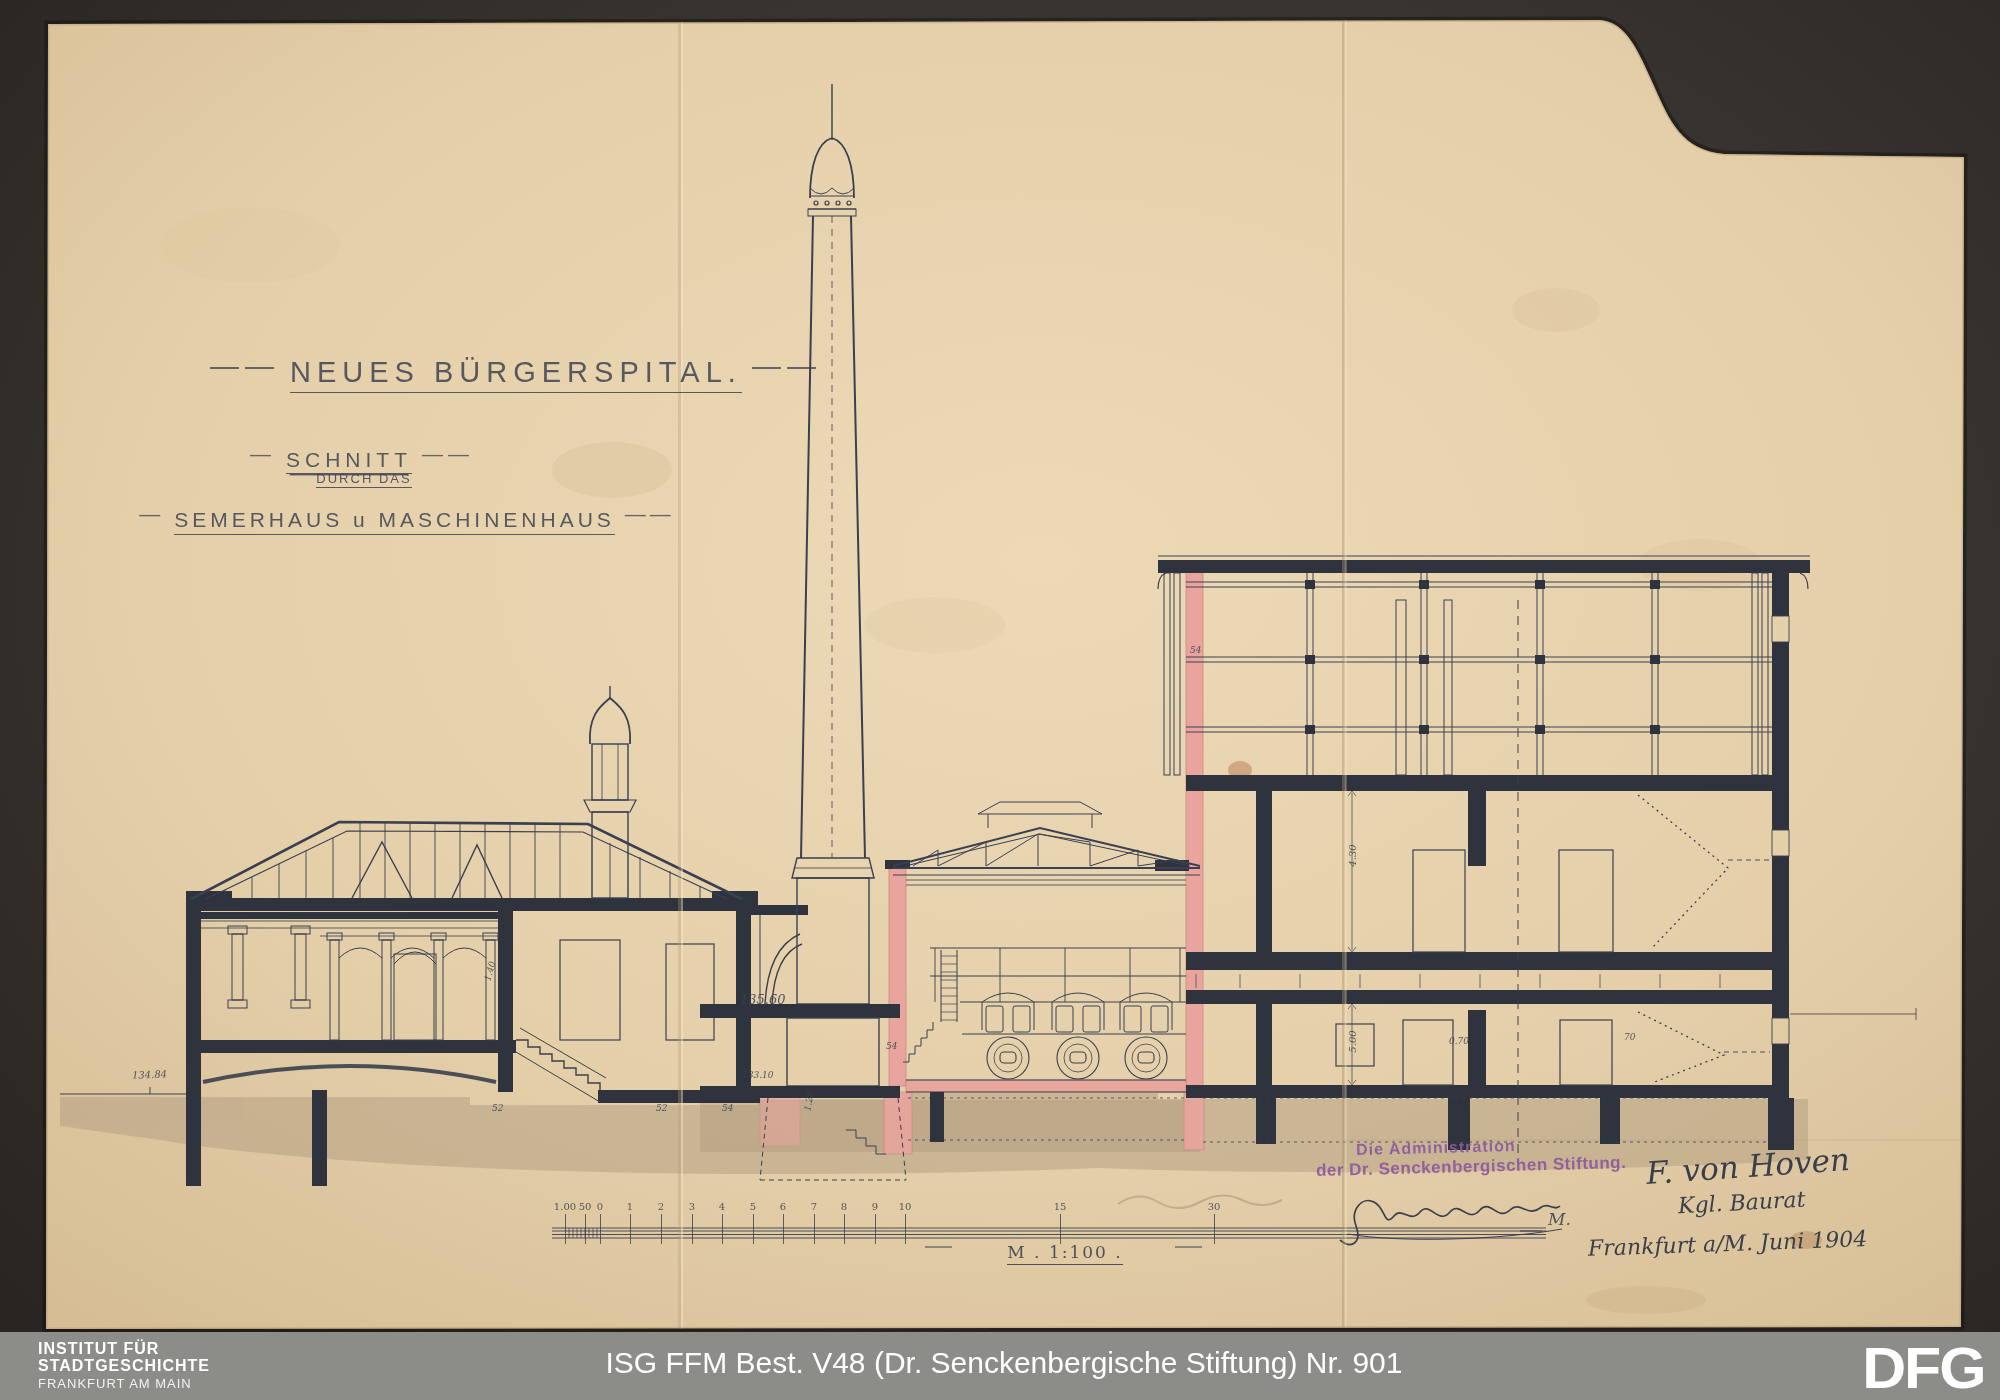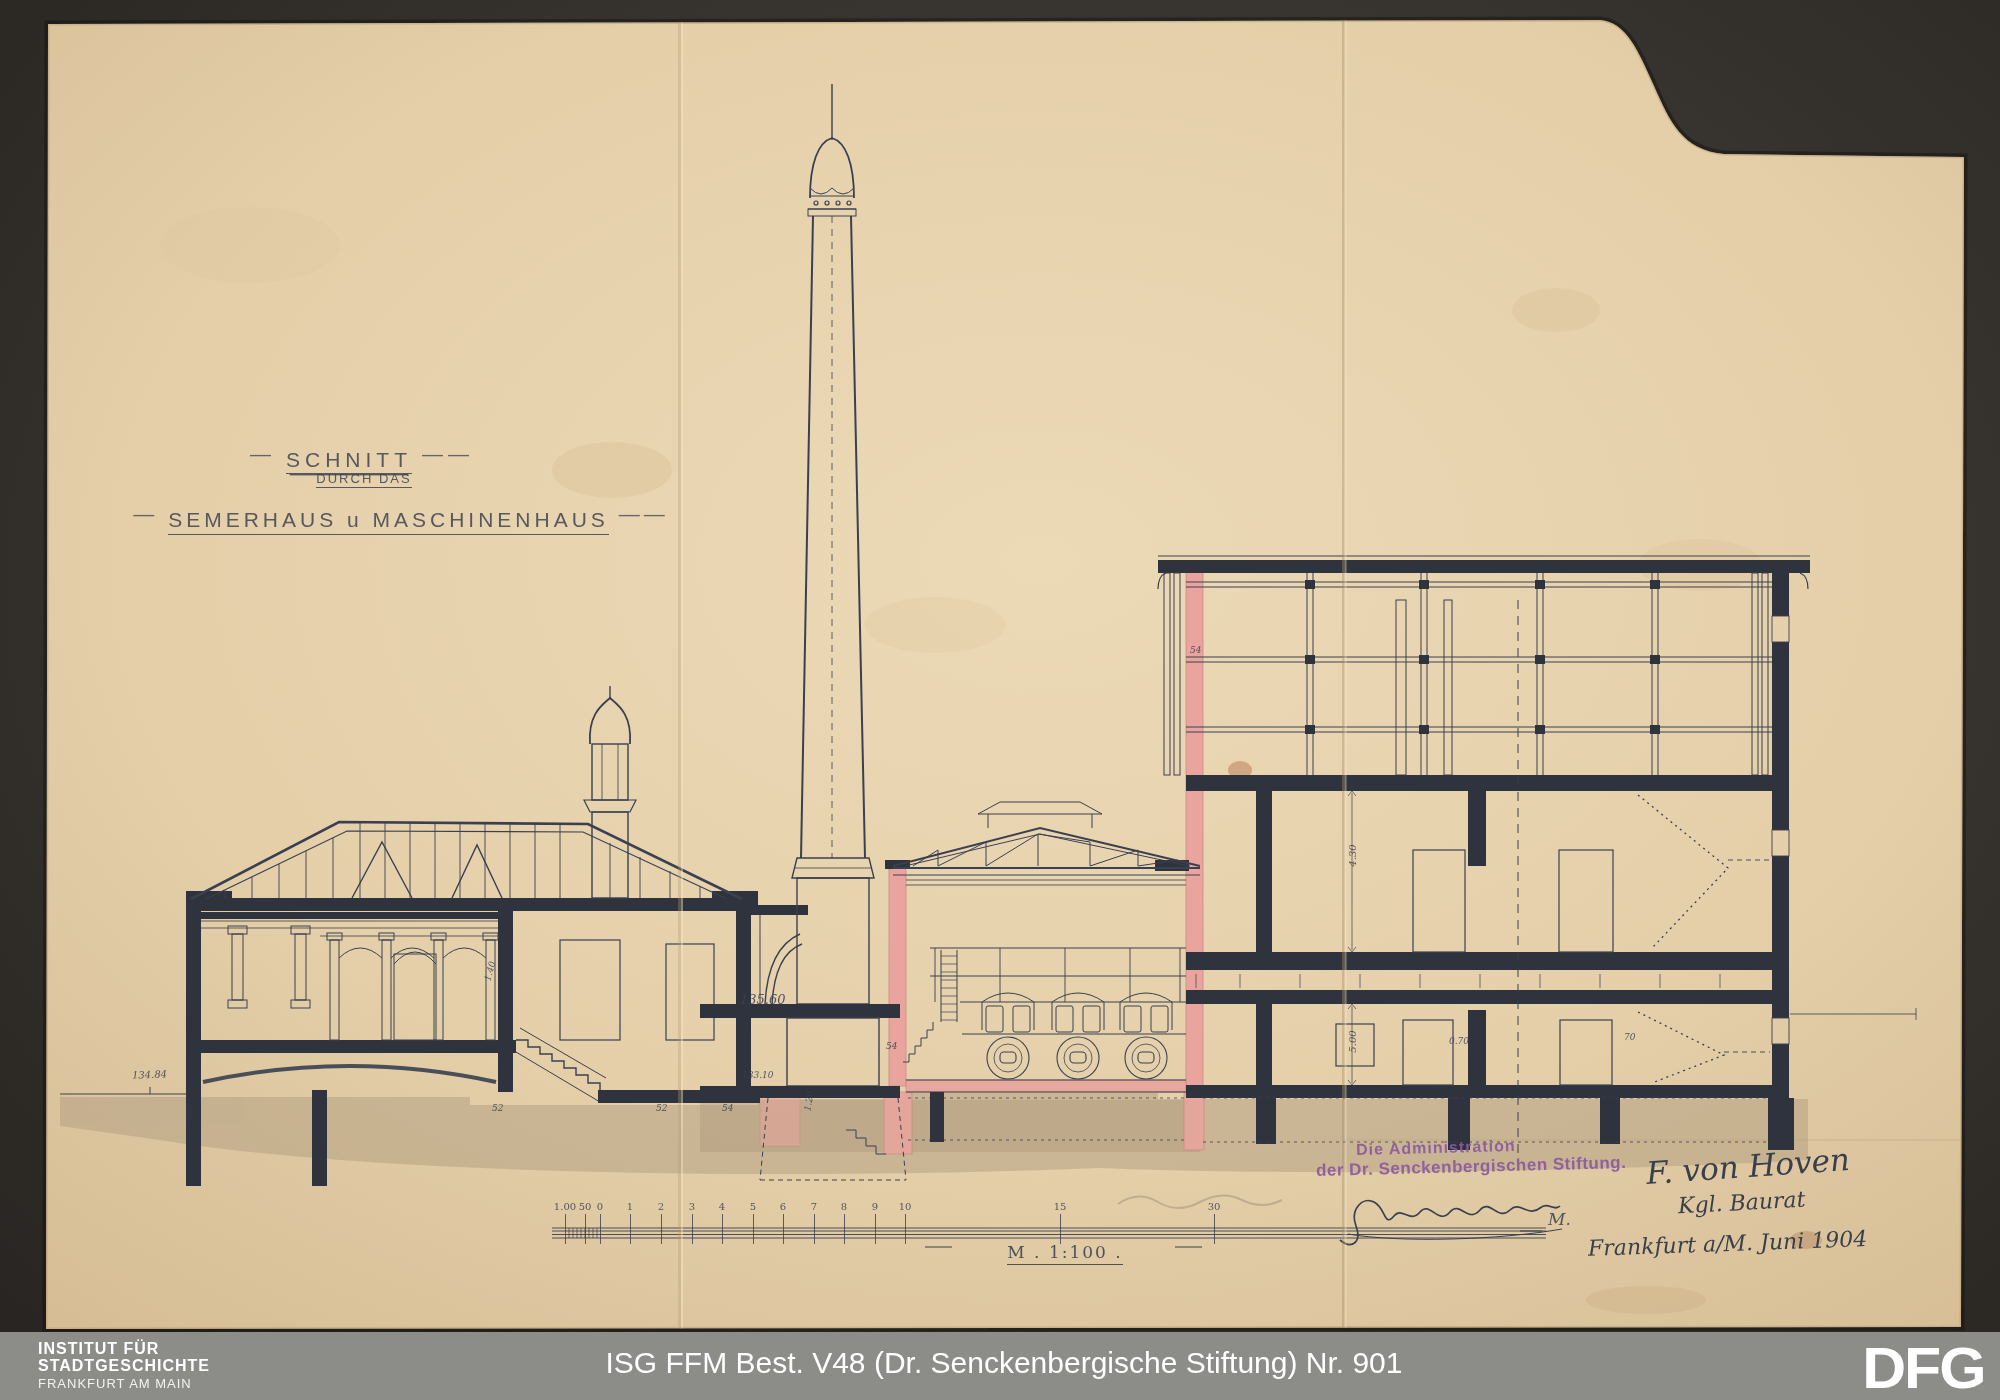--- a/index.html
+++ b/index.html
@@ -19,21 +19,21 @@
   #scan{position:absolute;left:0;top:0;}
   .ov{position:absolute;color:#3f4452;}
   
   #t-main{left:200px;top:350px;width:480px;text-align:center;font-size:29px;letter-spacing:6px;opacity:.85;white-space:nowrap;}
   #t-main .ul{border-bottom:1.6px solid #3f4452;padding-bottom:4px;}
   .dash{display:inline-block;vertical-align:6px;margin:0 10px;opacity:.9;}
   #t-s1{left:240px;top:442px;width:240px;text-align:center;font-size:21px;letter-spacing:5px;opacity:.85;white-space:nowrap;}
   #t-s1 .ul{border-bottom:1.4px solid #3f4452;padding-bottom:2px;box-shadow:0 5px 0 -3.6px #3f4452;}
   #t-s2{left:300px;top:471px;width:120px;text-align:center;font-size:13px;letter-spacing:2px;opacity:.85;white-space:nowrap;}
   #t-s2 .ul{border-bottom:1px solid #3f4452;padding-bottom:1px;margin-left:8px;}
-  #t-s3{left:118px;top:502px;width:566px;text-align:center;font-size:21px;letter-spacing:4px;opacity:.85;white-space:nowrap;}
+  #t-s3{left:124px;top:502px;width:566px;text-align:center;font-size:21px;letter-spacing:4px;opacity:.85;white-space:nowrap;}
   #t-s3 .ul{border-bottom:1.4px solid #3f4452;padding-bottom:3px;}
   
   #scl{left:940px;top:1242px;width:250px;text-align:center;font-size:17px;letter-spacing:2px;opacity:.9;white-space:nowrap;font-family:"DejaVu Serif",serif;}
   #scl .ul{border-bottom:1.2px solid #3f4452;padding-bottom:2px;margin-top:33px;}
   
   .stamp{color:#8d5a9e;font-weight:bold;transform:rotate(-1.5deg);white-space:nowrap;opacity:.92;}
   #stamp1{left:1356px;top:1139px;font-size:16px;letter-spacing:1px;}
   #stamp2{left:1316px;top:1157px;font-size:17px;letter-spacing:.5px;}
   
   .hand{font-family:"DejaVu Serif",serif;font-style:italic;color:#39404c;white-space:nowrap;}
@@ -333,20 +333,23 @@
         <rect x="678" y="20" width="3" height="1310" fill="#b49872" opacity=".32"></rect>
         <rect x="681" y="20" width="2" height="1310" fill="#f6e8ca" opacity=".45"></rect>
         <rect x="1342" y="20" width="2.6" height="1310" fill="#a88c66" opacity=".4"></rect>
         <rect x="1344.6" y="20" width="2" height="1310" fill="#f6e8ca" opacity=".4"></rect>
       </g>
 
       <path d="M48,24 L1600,20 C1626,22 1638,50 1654,86 C1670,122 1682,150 1724,154 L1964,157 L1961,1327 L46,1329 Z" fill="none" stroke="#b89c74" stroke-width="3" opacity=".5"></path>
     </g>
   </svg>
 
+  <div class="ov" id="t-main">
+    <span class="dash">——</span><span class="ul">NEUES BÜRGERSPITAL.</span><span class="dash">——</span>
+  </div>
   <div class="ov" id="t-s1">
     <span class="dash">—</span><span class="ul">SCHNITT</span><span class="dash">——</span>
   </div>
   <div class="ov" id="t-s2">
     <span class="ul">DURCH DAS</span>
   </div>
   <div class="ov" id="t-s3">
     <span class="dash">—</span><span class="ul">SEMERHAUS u MASCHINENHAUS</span><span class="dash">——</span>
   </div>
 

